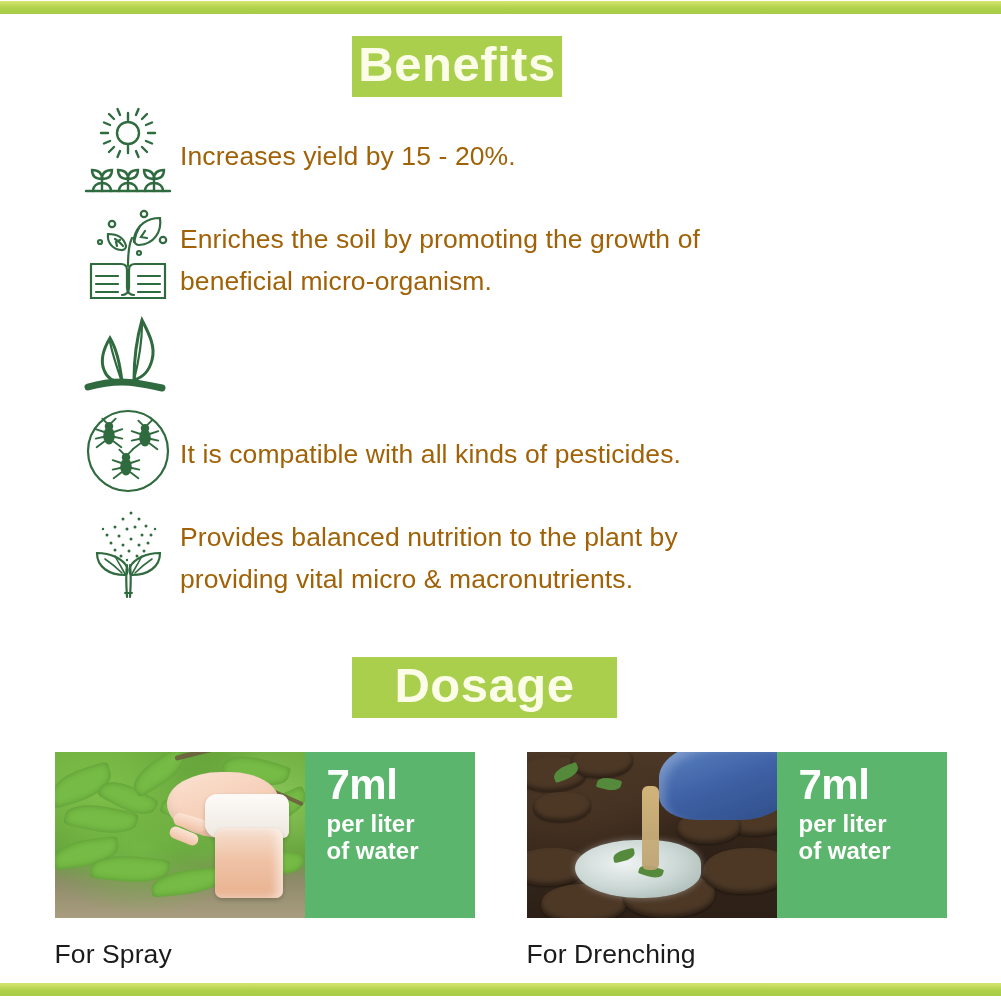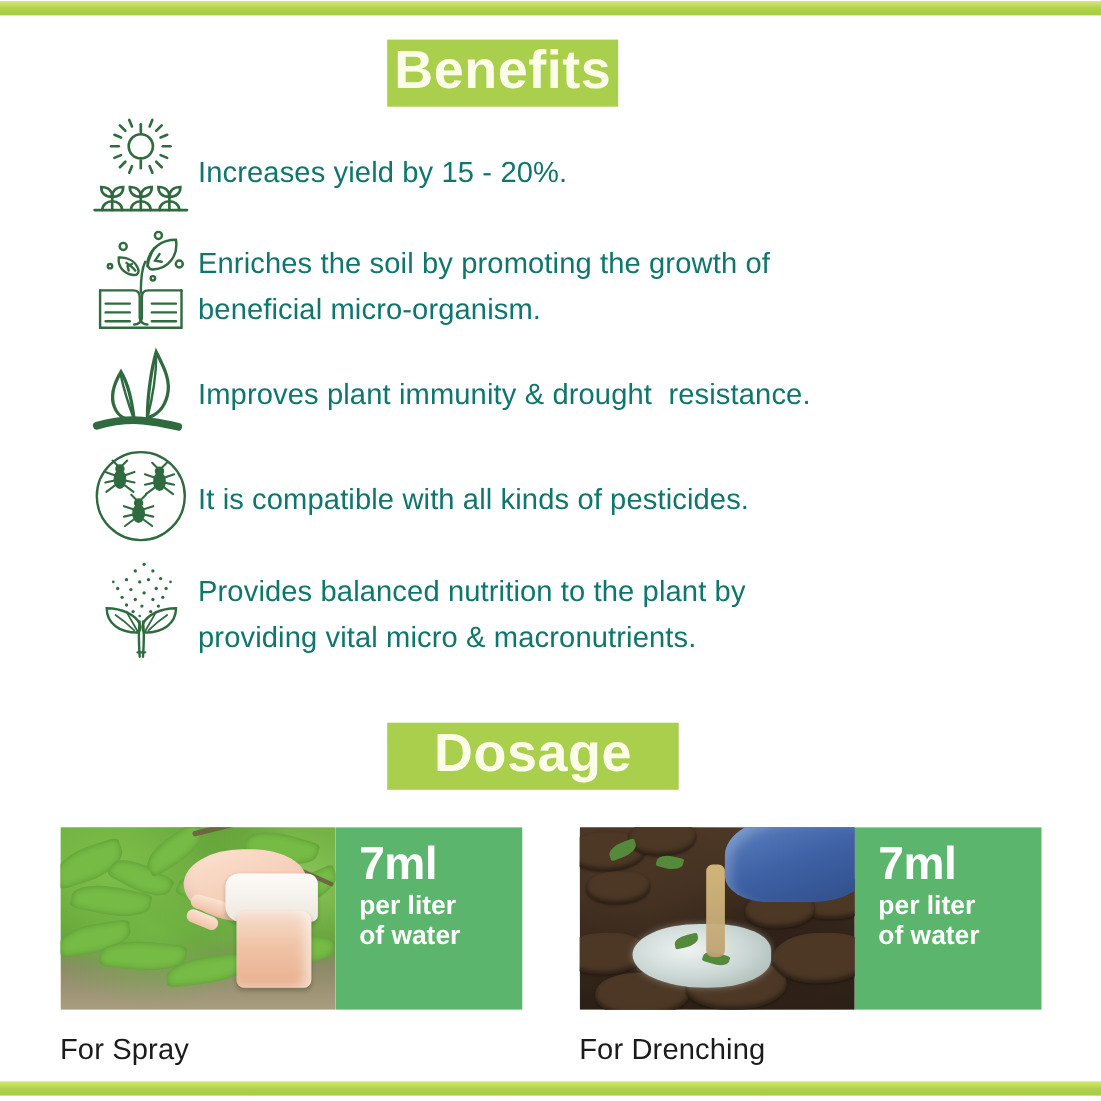--- a/index.html
+++ b/index.html
@@ -60,21 +60,21 @@
     display: flex;
     align-items: center;
     justify-content: center;
   }
   .benefit-icon svg { display: block; }
   .benefit-text {
     flex: 1 1 auto;
     padding-top: 20px;
     font-size: 26.5px;
     line-height: 1.58;
-    color: #0f766e;
+    color: #a16207;
     letter-spacing: .1px;
     white-space: pre-wrap;
   }
   .b1 .benefit-icon { height: 94px; }
   .b1 .benefit-text { padding-top: 32px; }
   .b2 .benefit-icon { height: 96px; }
   .b2 .benefit-text { padding-top: 13px; }
   .b3 .benefit-icon { height: 88px; }
   .b3 .benefit-text { padding-top: 27px; }
   .b4 .benefit-icon { height: 88px; }
@@ -307,21 +307,20 @@
     <div class="benefit b3">
       <div class="benefit-icon">
         <svg width="92" height="82" viewBox="0 0 92 82" fill="none" stroke="#2f6b3f" stroke-width="3" stroke-linecap="round">
           <path d="M52 66C52 44 56 20 60 6c6 12 14 26 10 40-3 12-11 18-18 20z"></path>
           <path d="M60 10c0 18-3 36-8 56" stroke-width="2.2"></path>
           <path d="M40 68C38 50 34 34 28 24c-6 10-10 22-6 32 3 8 10 12 18 12z"></path>
           <path d="M28 28c3 14 7 26 12 40" stroke-width="2.2"></path>
           <path d="M6 73c14-4 24-5 34-5s22 2 40 6" stroke-width="7"></path>
         </svg>
       </div>
-      <div class="benefit-text">Improves plant immunity &amp; drought  resistance.</div>
     </div>
 
     <div class="benefit b4">
       <div class="benefit-icon">
         <svg width="86" height="86" viewBox="0 0 86 86" fill="none" stroke="#2f6b3f" stroke-width="2.2" stroke-linecap="round">
           <circle cx="43" cy="43" r="40"></circle>
           <g fill="#2f6b3f">
             <g transform="translate(24,24) scale(0.95)">
               <ellipse cx="0" cy="4" rx="5" ry="8"></ellipse>
               <circle cx="0" cy="-6" r="3.4"></circle>

